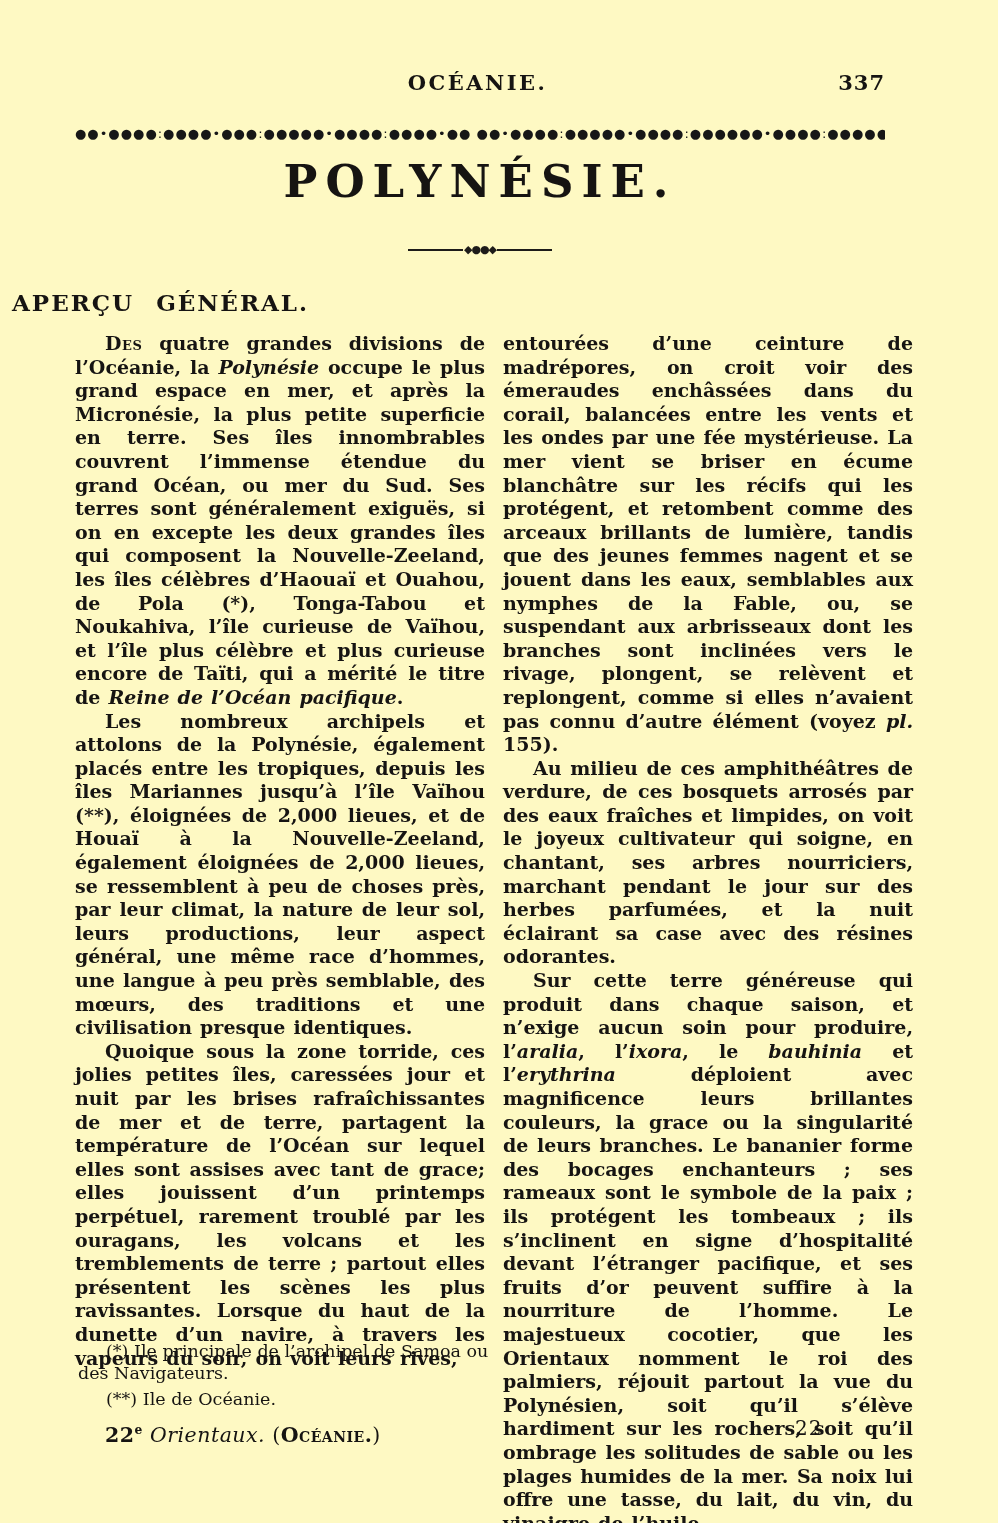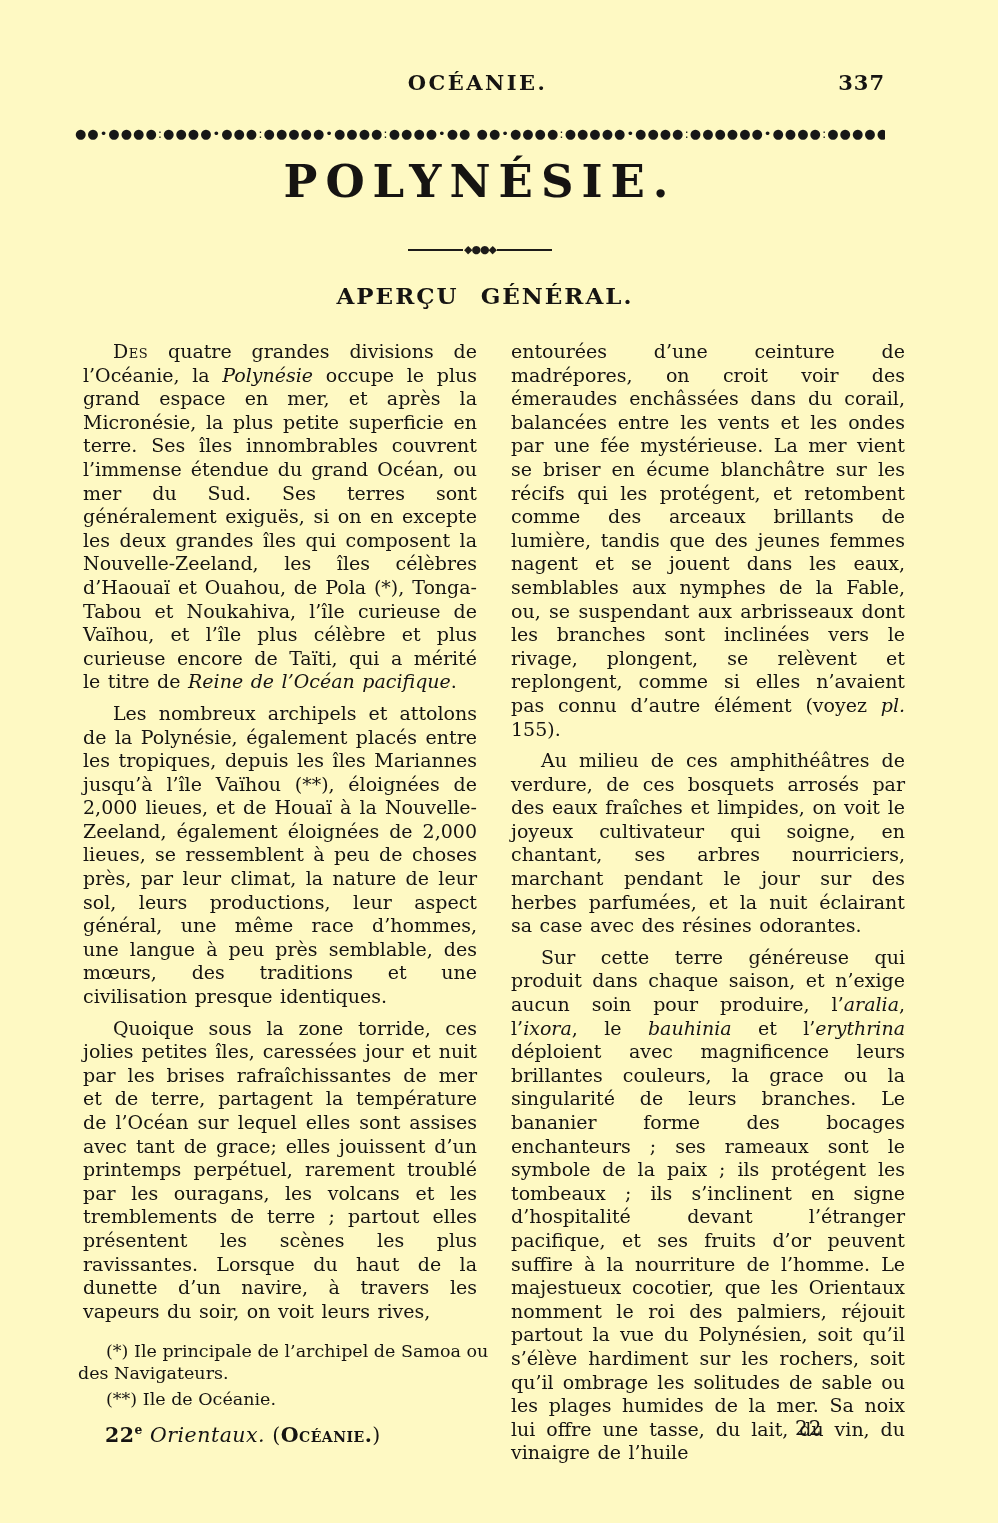--- a/index.html
+++ b/index.html
@@ -41,36 +41,35 @@
     display:flex;align-items:center;justify-content:center;
   }
   .dline{display:inline-block;width:55px;height:2px;background:#1d1b19;}
   .dbeads{
     font-family:"DejaVu Sans",sans-serif;
     font-size:11px;line-height:8px;letter-spacing:-1px;color:#1d1b19;
     padding:0 1px;
   }
   
   .section-title{
-    position:absolute;top:277px;left:0;width:960px;margin:5px;
-    text-align:center;
+    position:absolute;top:277px;left:0;width:960px;margin:12px;
     font-size:23px;font-weight:700;letter-spacing:2px;word-spacing:12px;
   }
   
   .columns{
     position:absolute;top:332px;left:75px;
     display:flex;gap:18px;
   }
   .col{
     width:410px;
     text-align:justify;
     font-size:19px;line-height:23.6px;
     word-spacing:1.5px;
   }
-  .para{margin:8px;text-indent:30px;}
+  .para{margin:0;text-indent:30px;font-weight:bold;}
   .para.noindent{text-indent:0;}
   .italic{font-style:italic;}
   .bold{font-weight:700;}
   .sup{font-size:0.6em;vertical-align:super;}
   .smallcaps{font-variant:small-caps;letter-spacing:0.5px;}
   
   .footnotes{
     position:absolute;top:1340px;left:78px;width:415px;
     font-size:17.5px;line-height:22px;text-align:left;
   }

